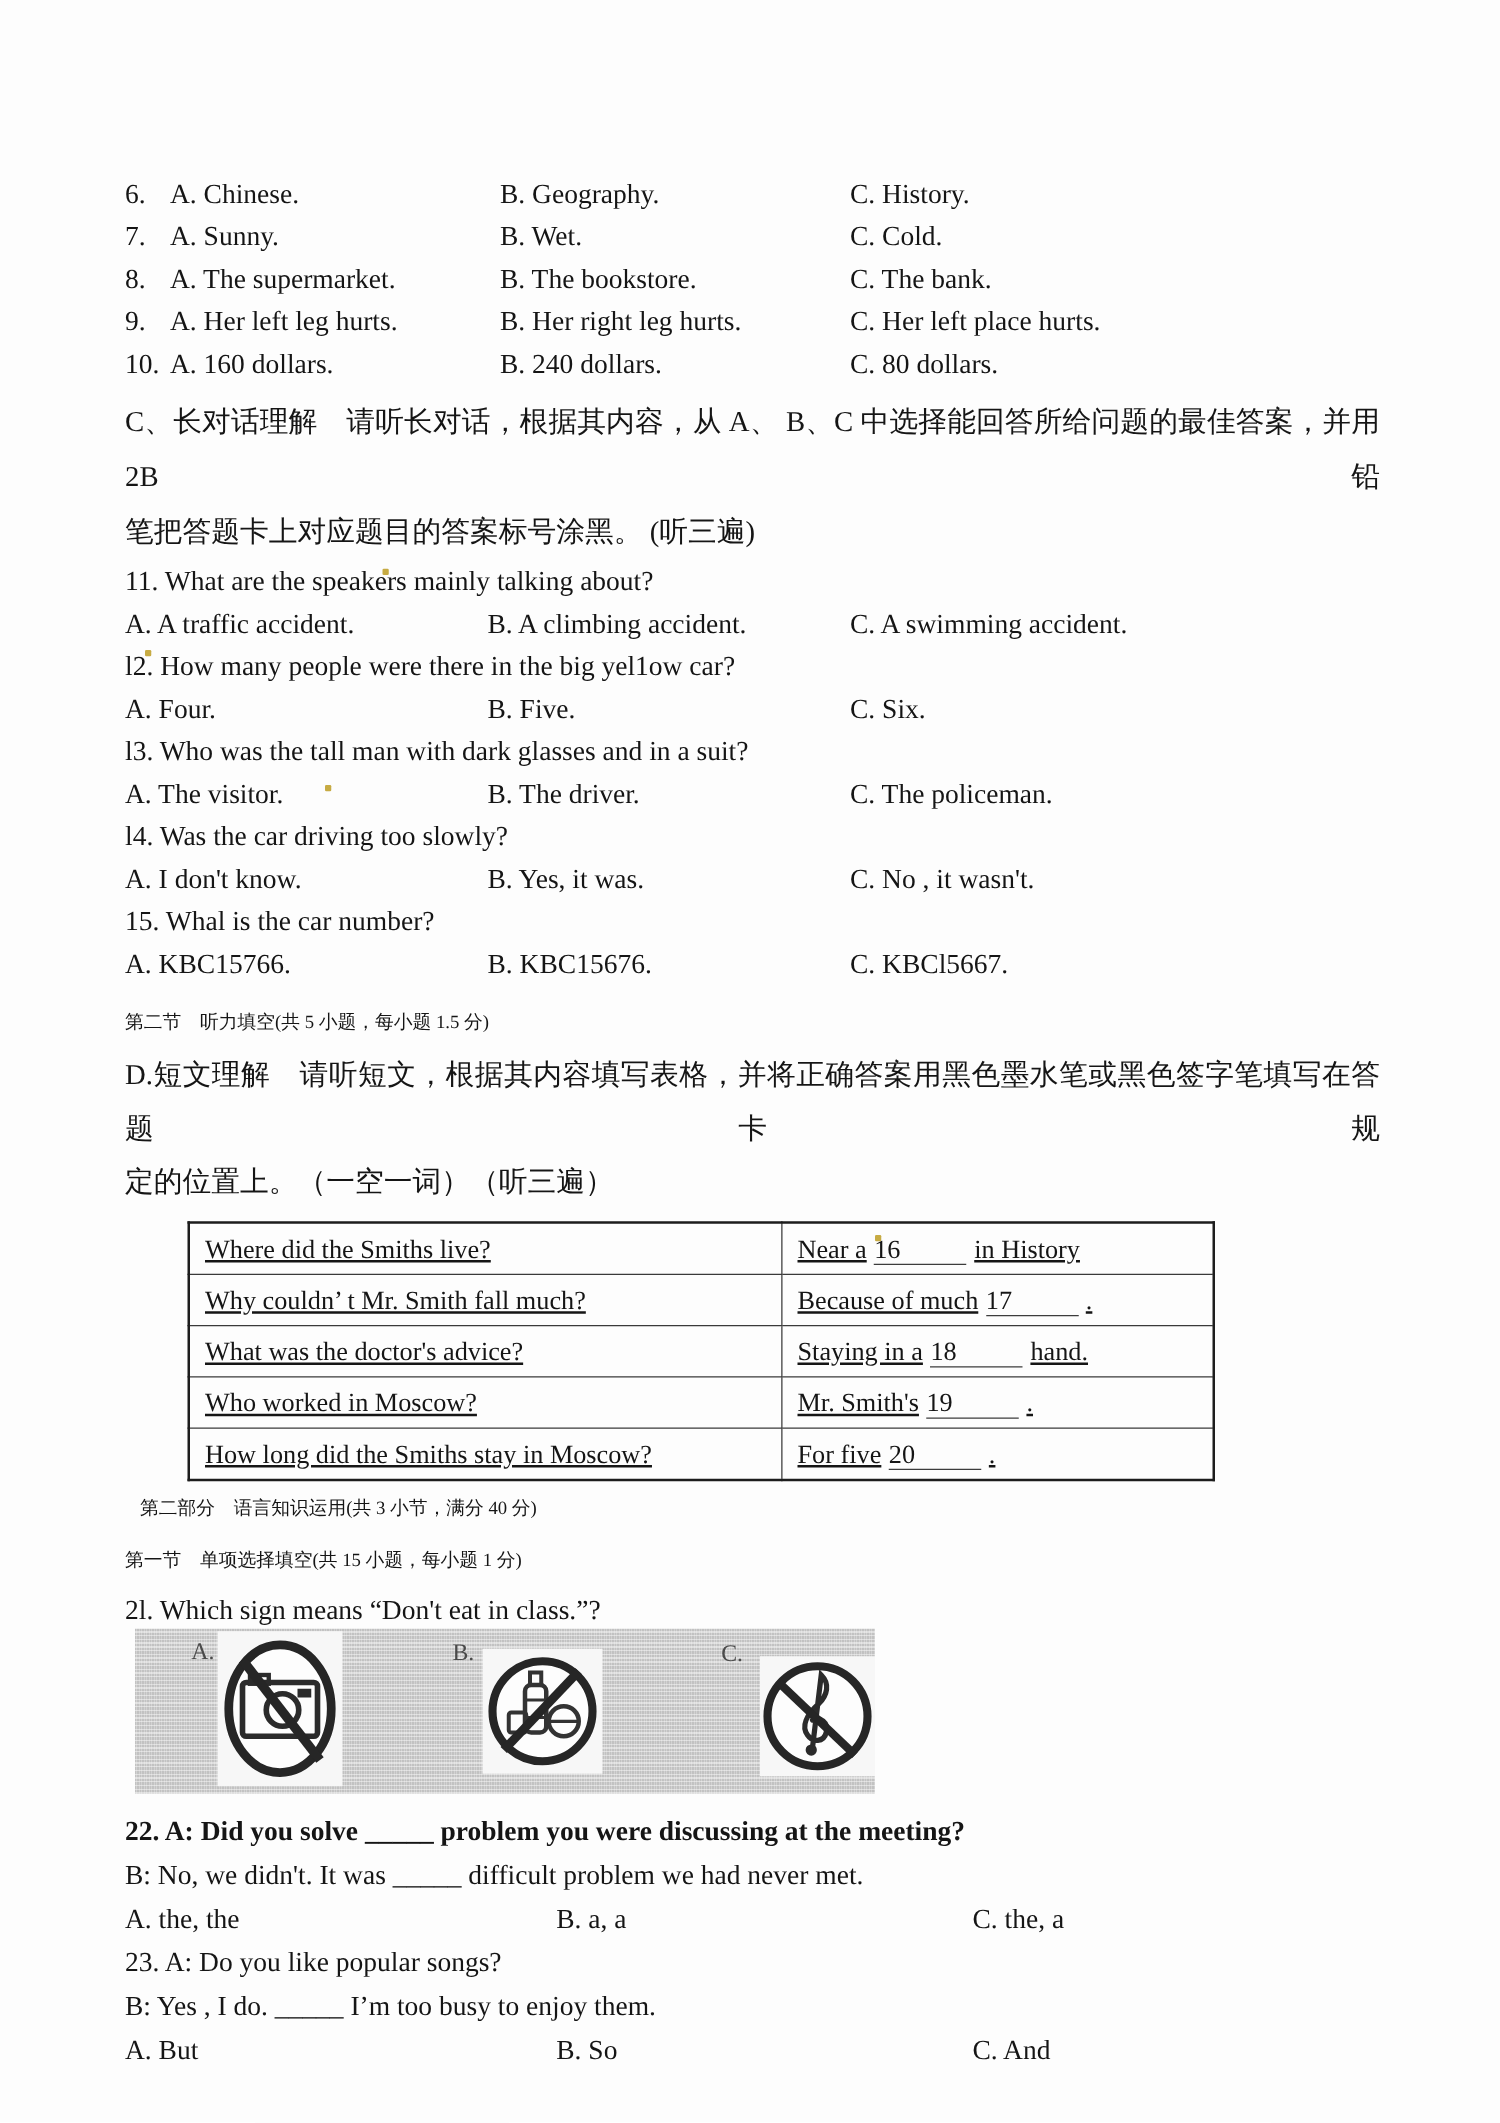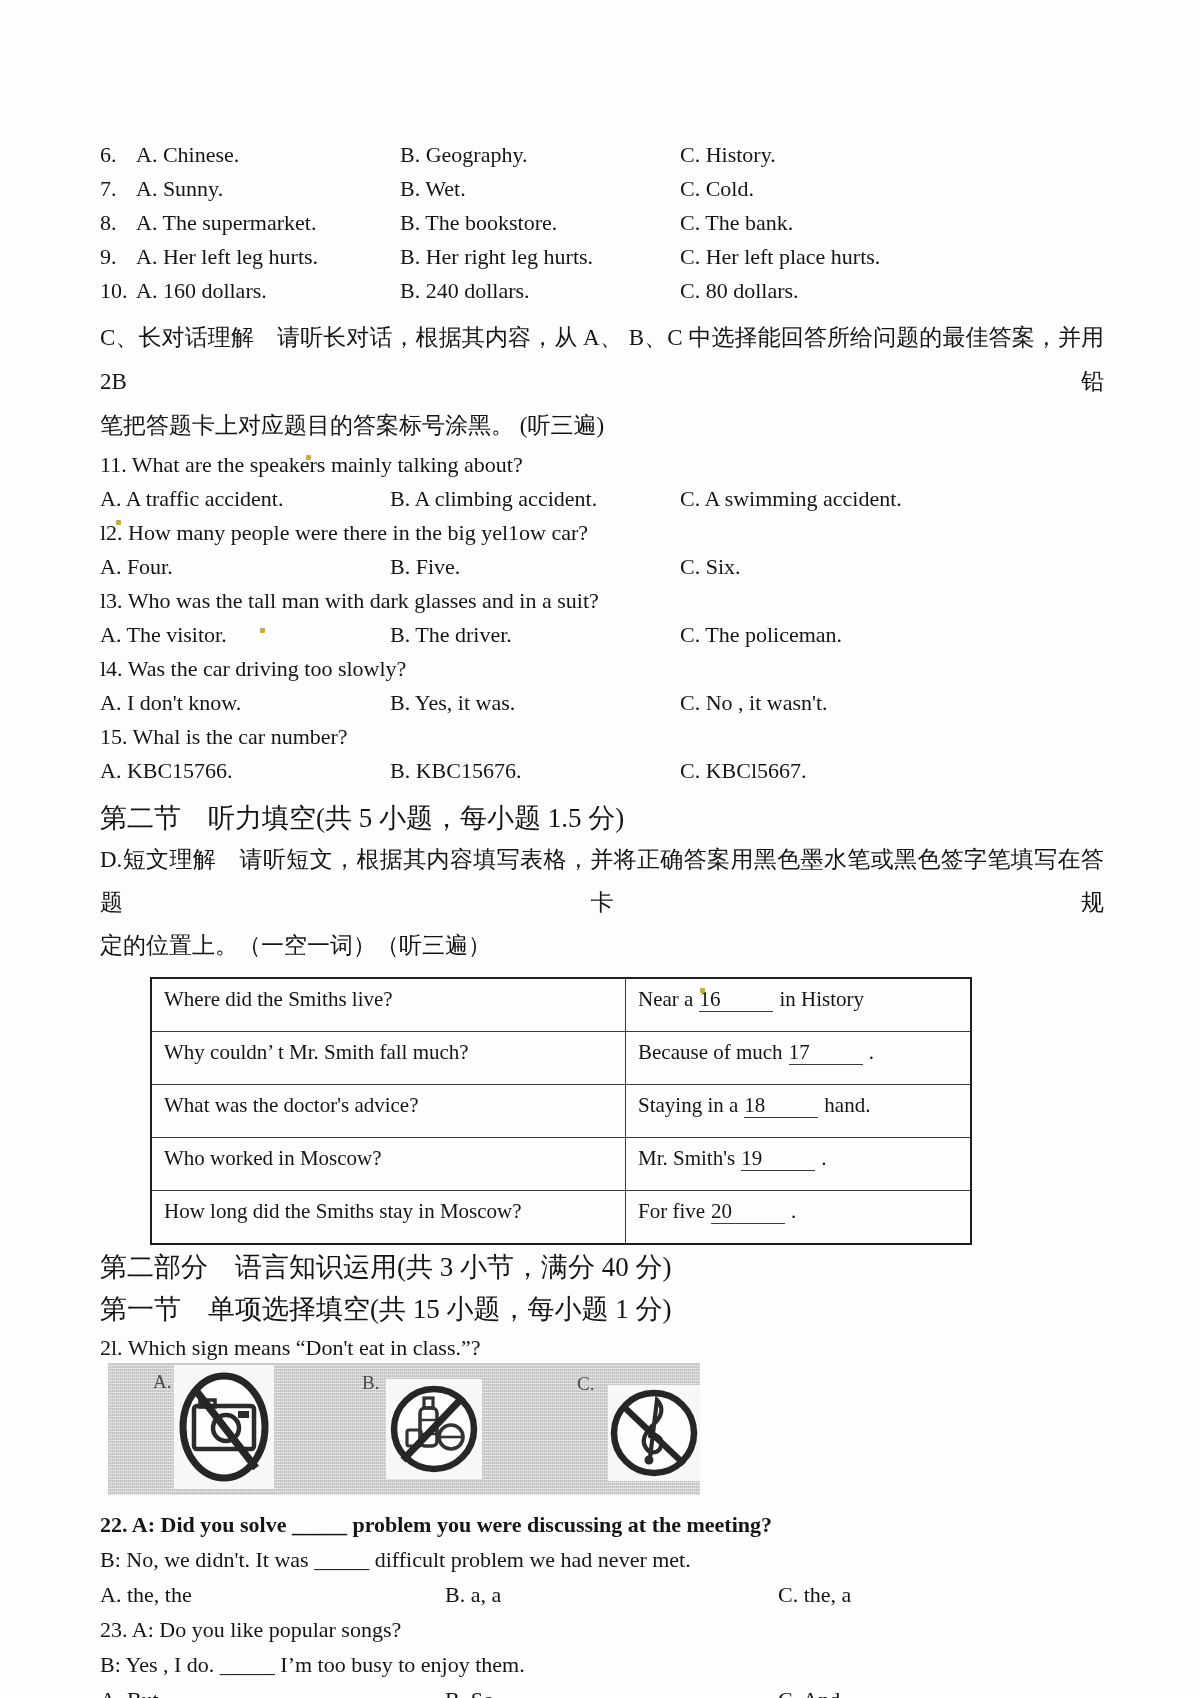--- a/index.html
+++ b/index.html
@@ -13,27 +13,27 @@
   .opt-row{display:grid;font-size:22px;line-height:34px;}
   .opt-row.numbered{grid-template-columns:36px 264px 280px 1fr;}
   .opt-row.std{grid-template-columns:290px 290px 1fr;}
   .opt-row.wide{grid-template-columns:345px 333px 1fr;}
   .qline{font-size:22px;line-height:34px;}
 
   
   .cn-para{font-size:23px;line-height:44px;text-align:justify;}
   .cn-para .stretch{display:block;text-align-last:justify;}
   .cn-para.d-intro{line-height:43px;margin-top:2px;}
-  .cn-head{font-size:27px;line-height:36px;}
-  .mt8{margin-top:8px;} .mt12{margin-top:12px;} .mt6{margin-top:6px;} .mt4{margin-top:4px;}
+  .cn-head{font-size:15px;line-height:36px;}
+  .mt8{margin-top:8px;} .mt12{margin-top:12px;} .mt6{margin-top:6px;} .mt4{margin-top:4px;margin-left:12px;}
 
   
   table.fill{border-collapse:collapse;margin:10px 0 0 50px;width:822px;table-layout:fixed;
     border:2px solid #1d1d1d;font-size:21px;}
-  table.fill td{border:1.5px solid #3a3a3a;height:40px;padding:0 10px 12px 12px;vertical-align:middle;}
+  table.fill td{border:1.5px solid #3a3a3a;height:40px;padding:0 10px 0 12px;vertical-align:middle;text-decoration:underline;}
   td.qcol{width:451px;}
   .blank{display:inline-block;min-width:74px;text-align:left;border-bottom:1.6px solid #3c3c3c;
     margin:0 6px;line-height:23px;}
 
   
   .sign-strip{position:relative;width:592px;height:132px;margin-left:8px;margin-top:0;
     background-color:#d2d2d2;
     background-image:
       repeating-linear-gradient(0deg, rgba(255,255,255,.45) 0 1px, rgba(0,0,0,0) 1px 3px),
       repeating-linear-gradient(90deg, rgba(110,110,110,.16) 0 1px, rgba(0,0,0,0) 1px 2px);

